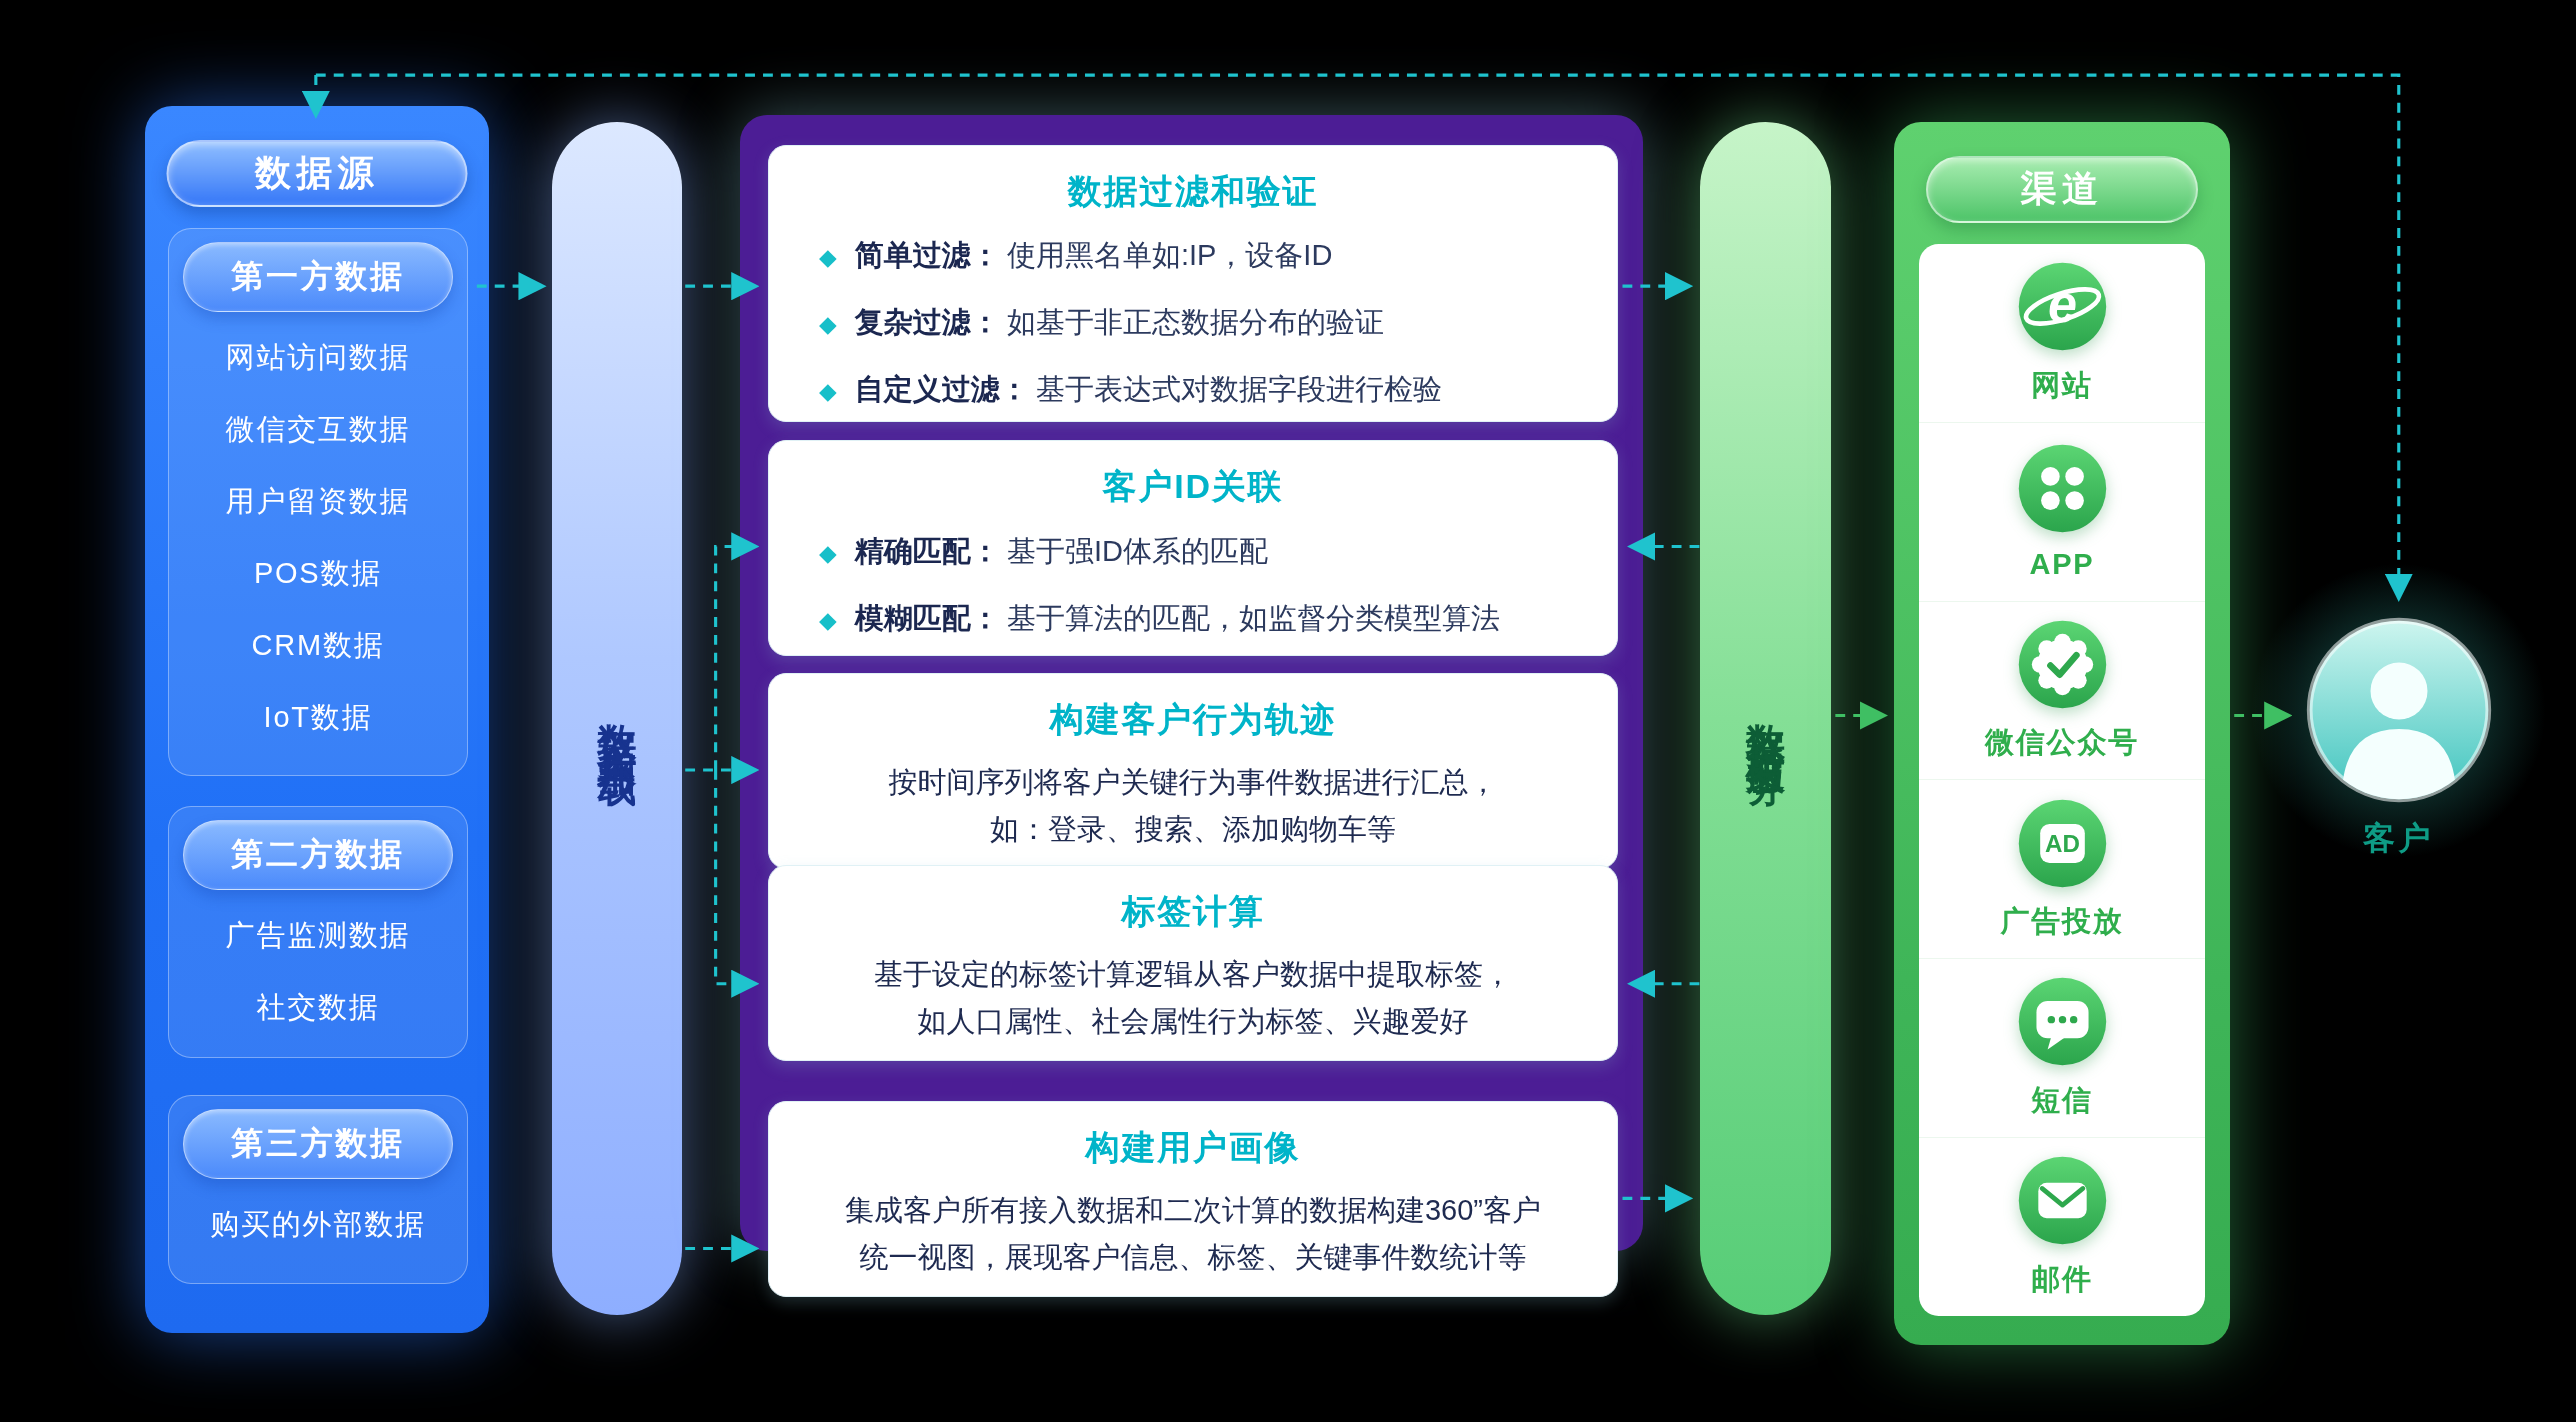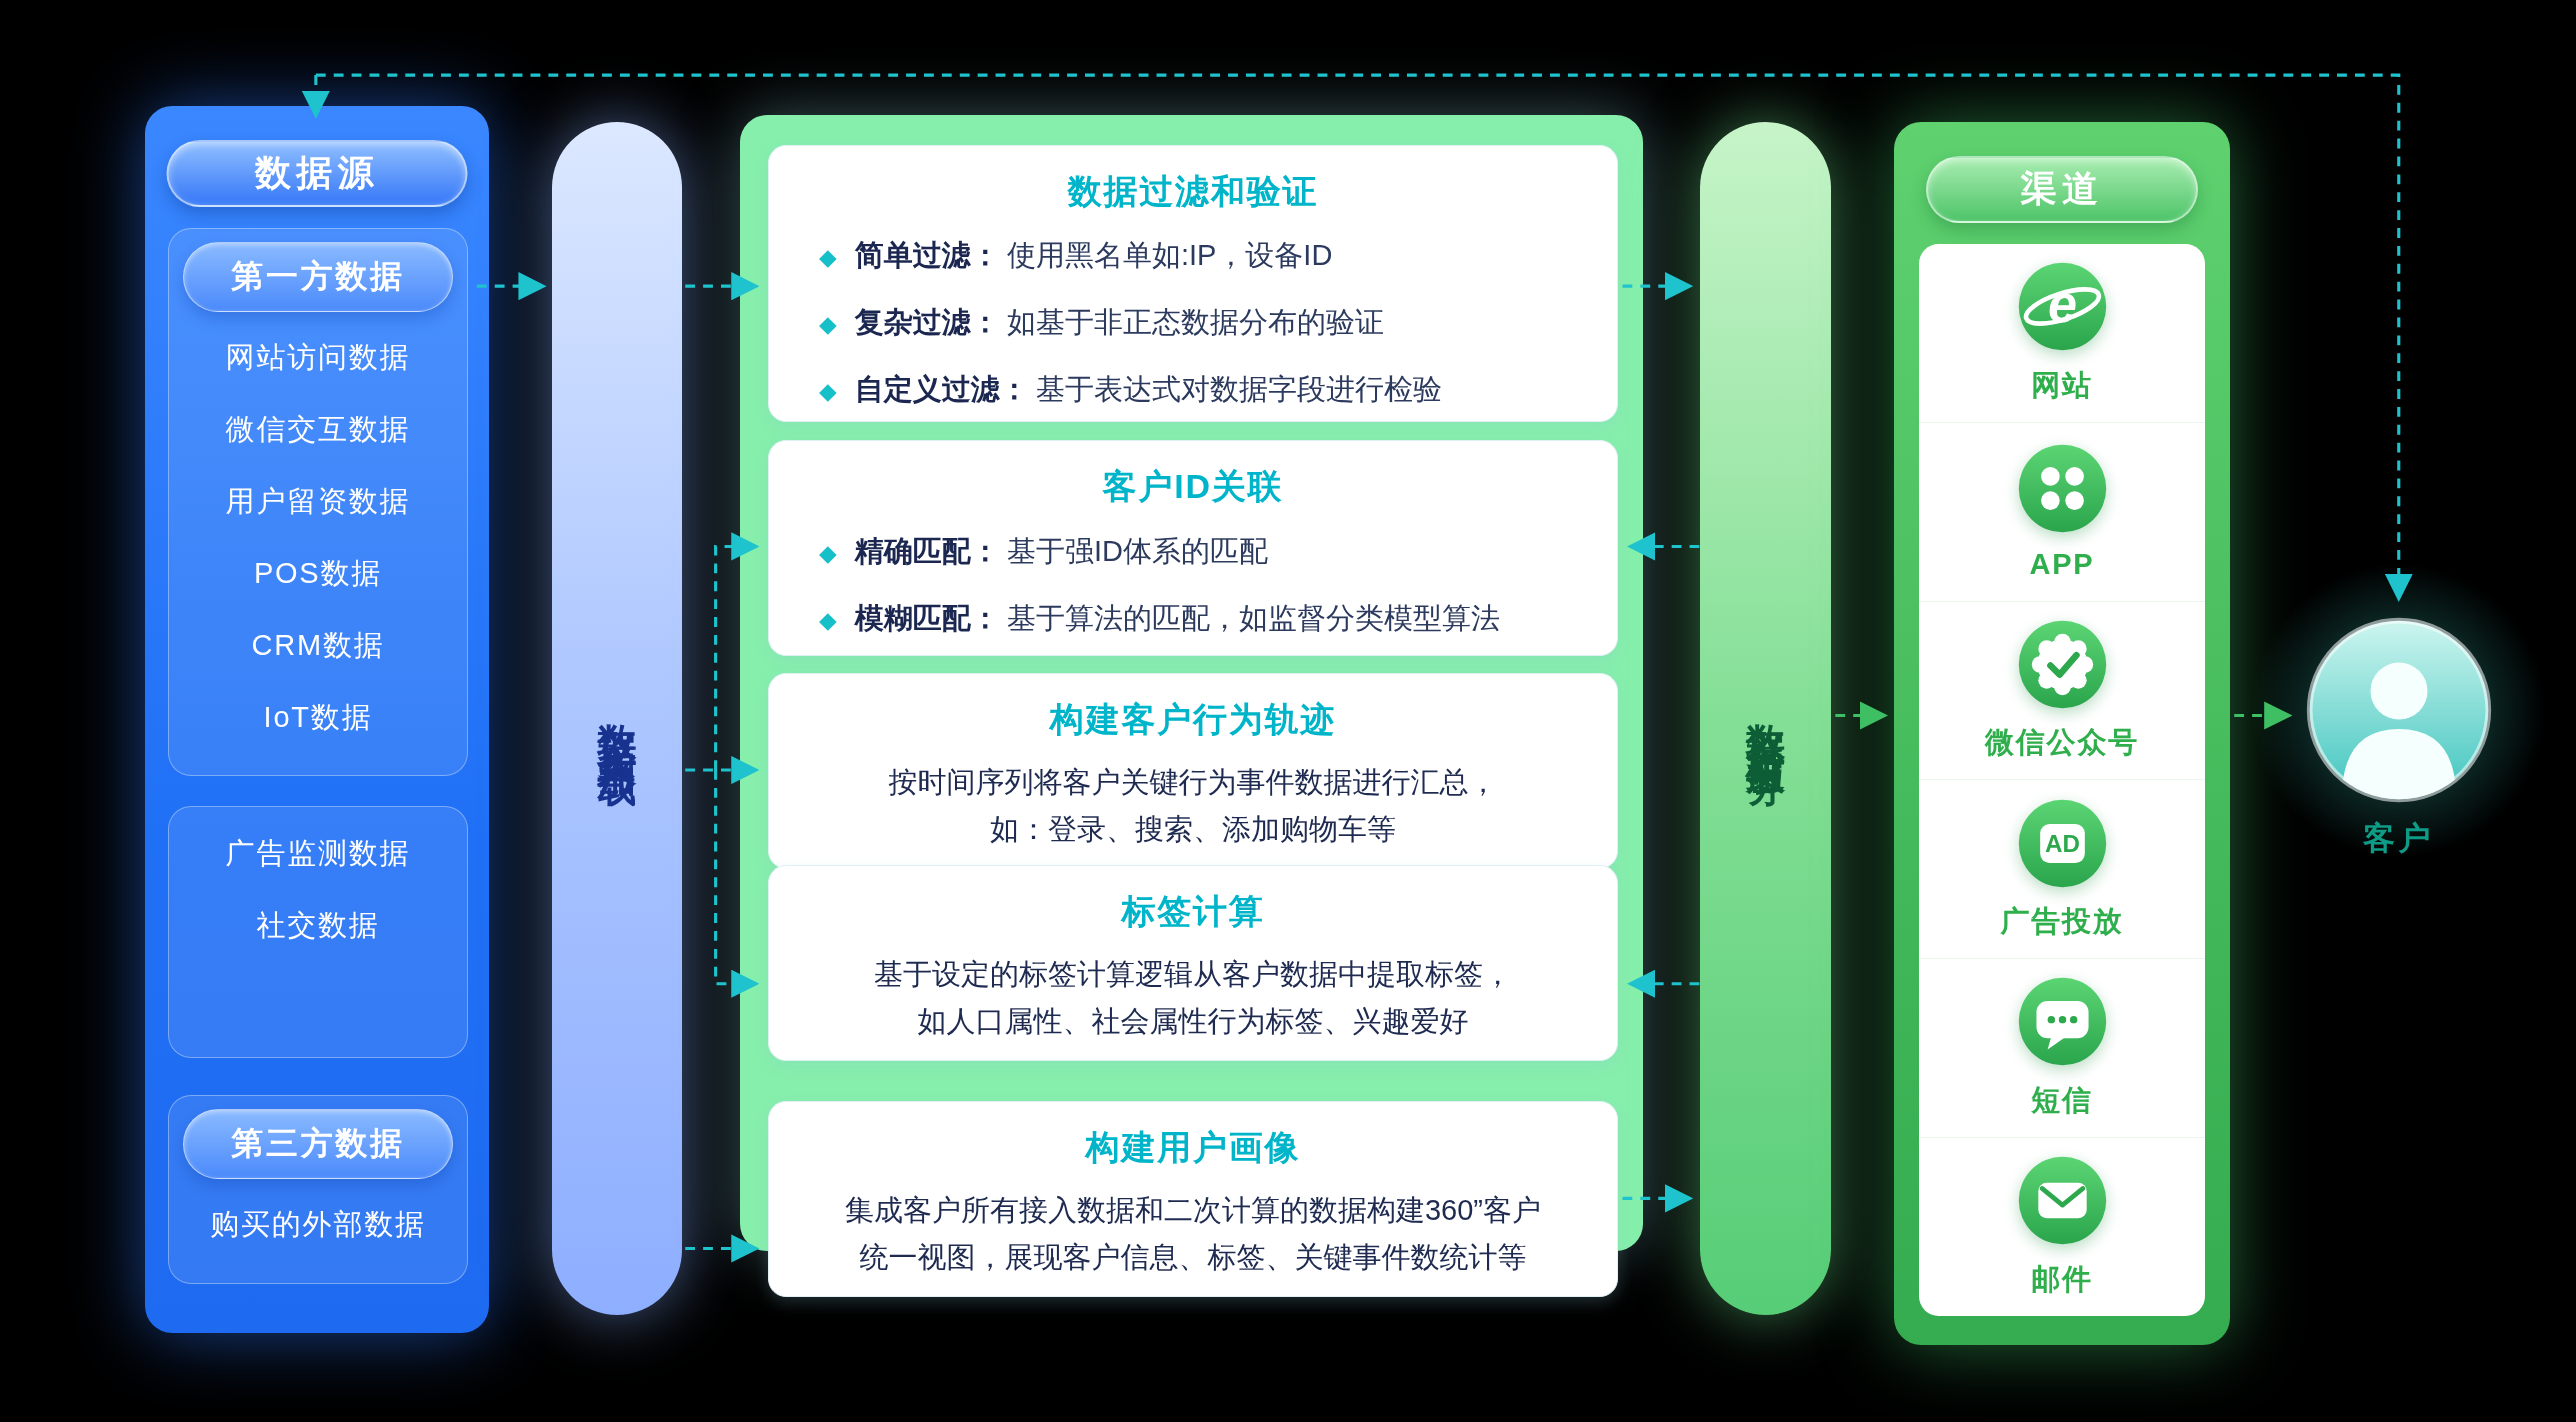--- a/index.html
+++ b/index.html
@@ -39,21 +39,21 @@
   .bar-ingest .vtext{color:#17338F;}
   .bar-analysis{left:1700px;width:131px;border-radius:66px;
     background:linear-gradient(180deg,#C6F4C8 0%,#84DF96 50%,#57CD77 100%);
     box-shadow:0 0 63px rgba(110,220,140,.55);}
   .bar-analysis .vtext{color:#0D5D36;}
   .vtext{writing-mode:vertical-rl;text-orientation:upright;
     font-weight:bold;font-size:39px;letter-spacing:7.2px;}
 
   
   .panel-process{position:absolute;left:740px;top:115px;width:903px;height:1136px;
-    background:#86efac;border-radius:27px;box-shadow:0 0 63px rgba(150,220,235,.38);}
+    background:#4c1d95;border-radius:27px;box-shadow:0 0 63px rgba(150,220,235,.38);}
   .pbox{position:absolute;left:28px;width:848px;background:#fff;
     border:1.8px solid #E0F1F5;border-radius:18px;
     box-shadow:0 5.4px 16px rgba(140,195,210,.20);}
   .pbox1{top:29.5px;height:275px;}
   .pbox2{top:325px;height:214px;}
   .pbox3{top:558px;height:194px;}
   .pbox4{top:750px;height:194px;}
   .pbox5{top:986px;height:194px;}
   .pbox-title{text-align:center;color:#00B4C9;font-weight:bold;font-size:34px;
     margin-top:23px;letter-spacing:1.8px;}
@@ -117,20 +117,21 @@
         <div class="group-item">网站访问数据</div>
         <div class="group-item">微信交互数据</div>
         <div class="group-item">用户留资数据</div>
         <div class="group-item">POS数据</div>
         <div class="group-item">CRM数据</div>
         <div class="group-item">IoT数据</div>
       </div>
     </div>
 
     <div class="group group2">
+      <div class="group-cap">第二方数据</div>
       <div class="group-items">
         <div class="group-item">广告监测数据</div>
         <div class="group-item">社交数据</div>
       </div>
     </div>
 
     <div class="group group3">
       <div class="group-cap">第三方数据</div>
       <div class="group-items">
         <div class="group-item">购买的外部数据</div>

